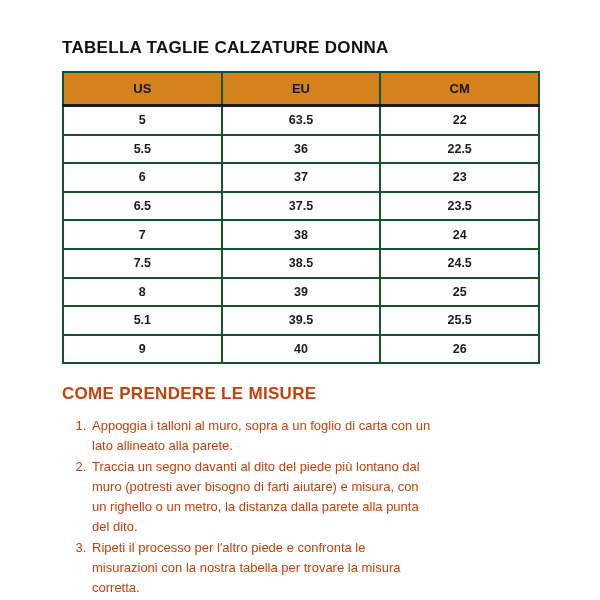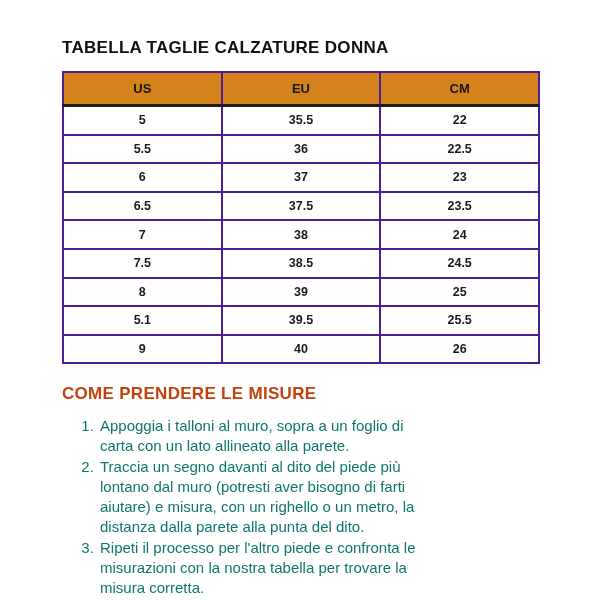--- a/index.html
+++ b/index.html
@@ -26,21 +26,21 @@
     color: #111111;
   }
   table.size-table {
     border-collapse: collapse;
     width: 478px;
     table-layout: fixed;
     margin: 0 0 20px 0;
   }
   table.size-table th,
   table.size-table td {
-    border: 2px solid #4c1d95;
+    border: 2px solid #14532d;
     text-align: center;
     font-weight: bold;
     padding: 0;
   }
   table.size-table th {
     background: #d4821b;
     height: 31px;
     font-size: 13px;
     color: #161616;
     border-bottom: 3px solid #1c1c1c;
@@ -51,25 +51,25 @@
     background: #ffffff;
   }
   h2.section-title {
     margin: 0 0 12px 0;
     font-size: 17px;
     font-weight: bold;
     letter-spacing: 0.3px;
     color: #c2410c;
   }
   ol.steps {
-    margin: 8px;
+    margin: 0;
     padding: 0 0 0 28px;
-    font-size: 15px;
+    font-size: 13px;
     line-height: 20px;
-    color: #0f766e;
+    color: #c2410c;
   }
   ol.steps li {
     margin: 0 0 1px 0;
     padding-left: 2px;
   }
 </style>
 </head>
 <body>
 
 <div class="page">
@@ -80,21 +80,21 @@
     <thead>
       <tr>
           <th>US</th>
           <th>EU</th>
           <th>CM</th>
         </tr>
     </thead>
     <tbody>
         <tr>
           <td>5</td>
-          <td>35.5</td>
+          <td>63.5</td>
           <td>22</td>
         </tr>
         <tr>
           <td>5.5</td>
           <td>36</td>
           <td>22.5</td>
         </tr>
         <tr>
           <td>6</td>
           <td>37</td>

